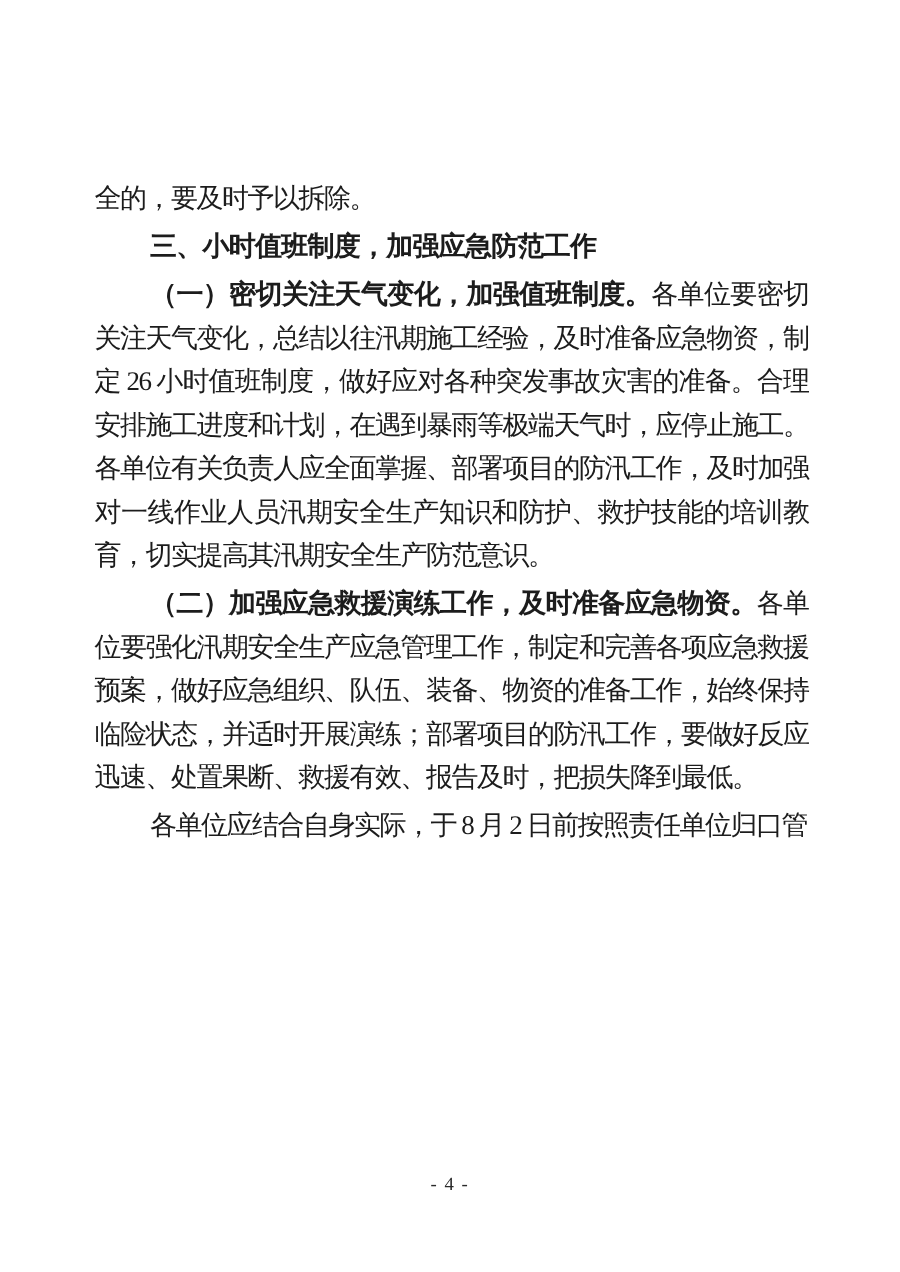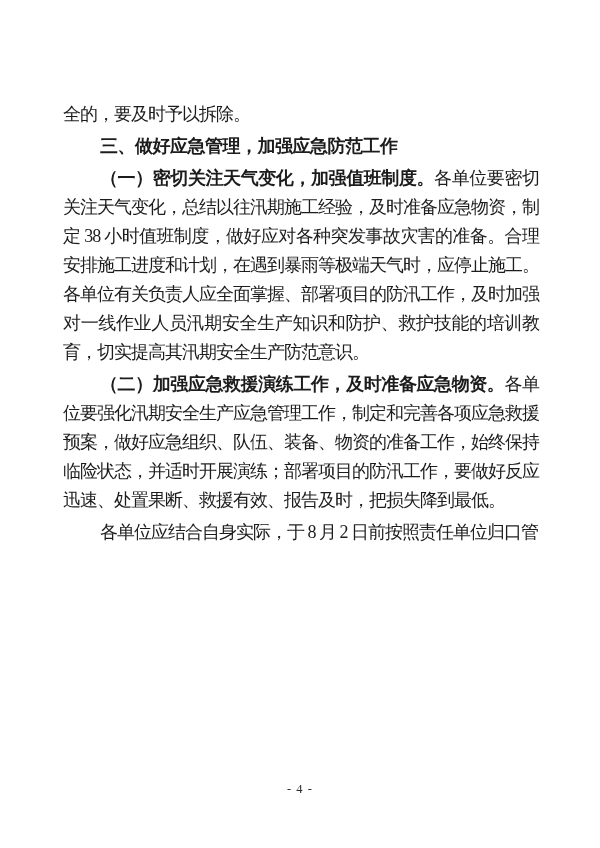--- a/index.html
+++ b/index.html
@@ -16,21 +16,21 @@
   .sheet {
     position: absolute;
     inset: 0;
     background: #ffffff;
     color: #1c1c1c;
     font-family: "Liberation Serif", "DejaVu Serif", serif;
   }
   .doc-body {
     position: absolute;
     left: 63px;
-    top: 100px;
+    top: 118px;
     width: 476px;
     font-size: 18px;
     line-height: 29px;
     letter-spacing: -1px;
     text-align: justify;
     text-justify: inter-ideograph;
   }
   .doc-body p {
     margin: 3px 0 0 0;
     text-indent: 37px;
@@ -64,23 +64,23 @@
 </style>
 </head>
 <body>
 
 <div class="sheet">
 
   <div class="doc-body">
 
     <p class="no-indent">全的，要及时予以拆除。</p>
 
-    <p class="heading-black">三、做好应急管理，加强应急防范工作</p>
+    <p class="heading-black">三、小时值班制度，加强应急防范工作</p>
 
-    <p><span class="item-lead">（一）密切关注天气变化，加强值班制度。</span><span>各单位要密切关注天气变化，总结以往汛期施工经验，及时准备应急物资，制定 38 小时值班制度，做好应对各种突发事故灾害的准备。合理安排施工进度和计划，在遇到暴雨等极端天气时，应停止施工。各单位有关负责人应全面掌握、部署项目的防汛工作，及时加强对一线作业人员汛期安全生产知识和防护、救护技能的培训教育，切实提高其汛期安全生产防范意识。</span></p>
+    <p><span class="item-lead">（一）密切关注天气变化，加强值班制度。</span><span>各单位要密切关注天气变化，总结以往汛期施工经验，及时准备应急物资，制定 26 小时值班制度，做好应对各种突发事故灾害的准备。合理安排施工进度和计划，在遇到暴雨等极端天气时，应停止施工。各单位有关负责人应全面掌握、部署项目的防汛工作，及时加强对一线作业人员汛期安全生产知识和防护、救护技能的培训教育，切实提高其汛期安全生产防范意识。</span></p>
 
     <p><span class="item-lead">（二）加强应急救援演练工作，及时准备应急物资。</span><span>各单位要强化汛期安全生产应急管理工作，制定和完善各项应急救援预案，做好应急组织、队伍、装备、物资的准备工作，始终保持临险状态，并适时开展演练；部署项目的防汛工作，要做好反应迅速、处置果断、救援有效、报告及时，把损失降到最低。</span></p>
 
 
 
     <p>各单位应结合自身实际，于 8 月 2 日前按照责任单位归口管</p>
 
   </div>
 
   <div class="page-footer">- 4 -</div>

